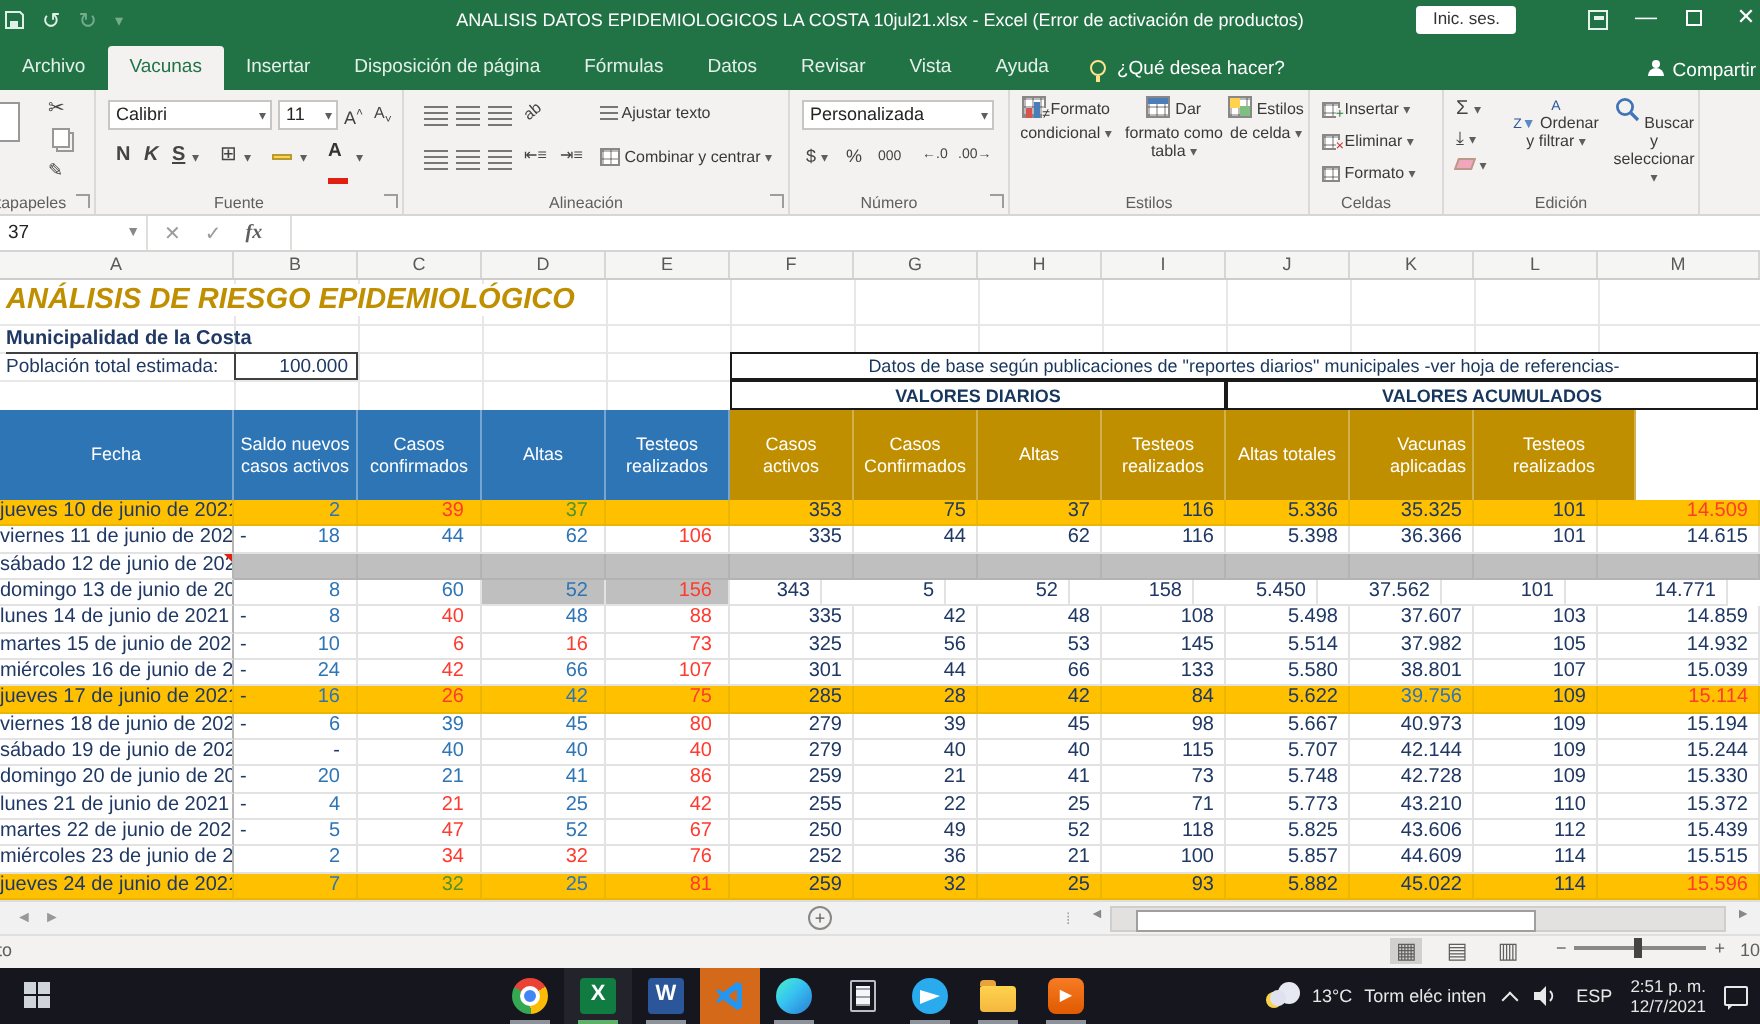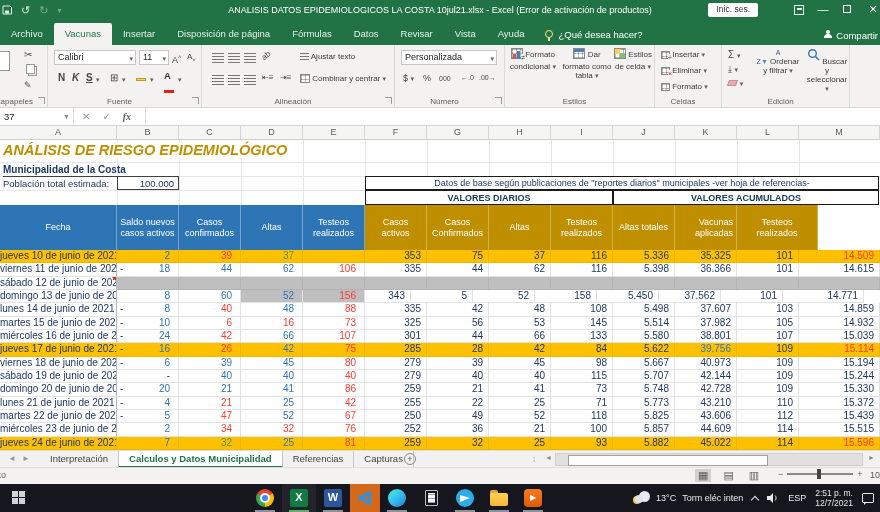--- a/index.html
+++ b/index.html
@@ -583,26 +583,20 @@
           <div class="c vn" style="width: 62px;">45.022</div>
           <div class="c vn" style="width: 62px;">114</div>
           <div class="c vr" style="width: 81px;">15.596</div>
         </div>
       </div>
   </div>
 
   <div class="tabbar">
     <span class="tnav" style="left:8px;">◄</span>
     <span class="tnav" style="left:22px;">►</span>
-    <div class="stabs" id="sheet-tabs">
-        <div class="stab">Interpretación</div>
-        <div class="stab active">Calculos y Datos Municipalidad</div>
-        <div class="stab">Referencias</div>
-        <div class="stab">Capturas</div>
-      </div>
     <div class="newsheet">+</div>
     <div class="hscroll">
       <span class="dots3">⁞</span>
       <span class="hs-arrow" style="left:0;">◄</span>
       <div class="hs-track">
           <div class="hs-thumb"></div>
         </div>
       <span class="hs-arrow" style="right:0;">►</span>
     </div>
   </div>

